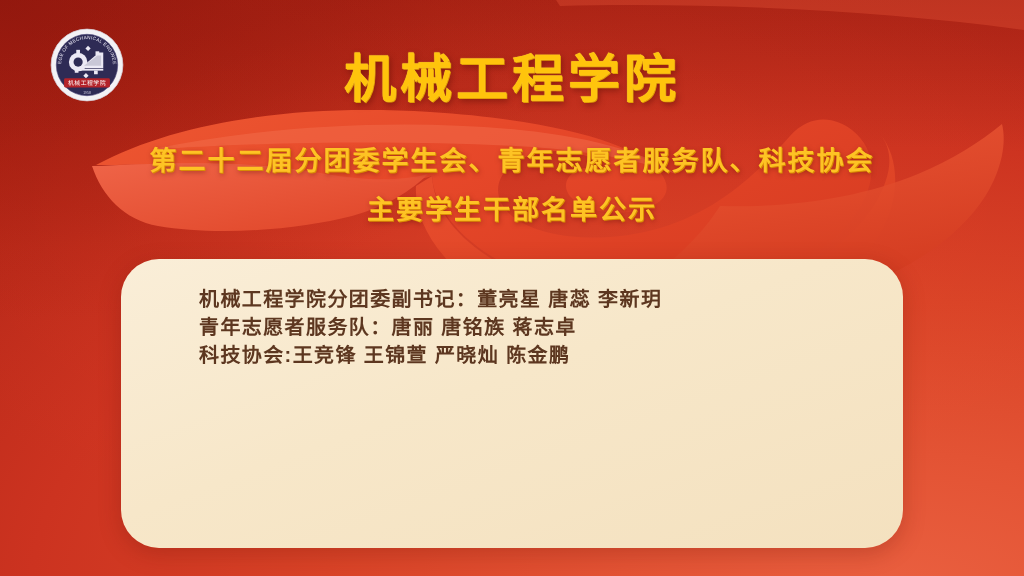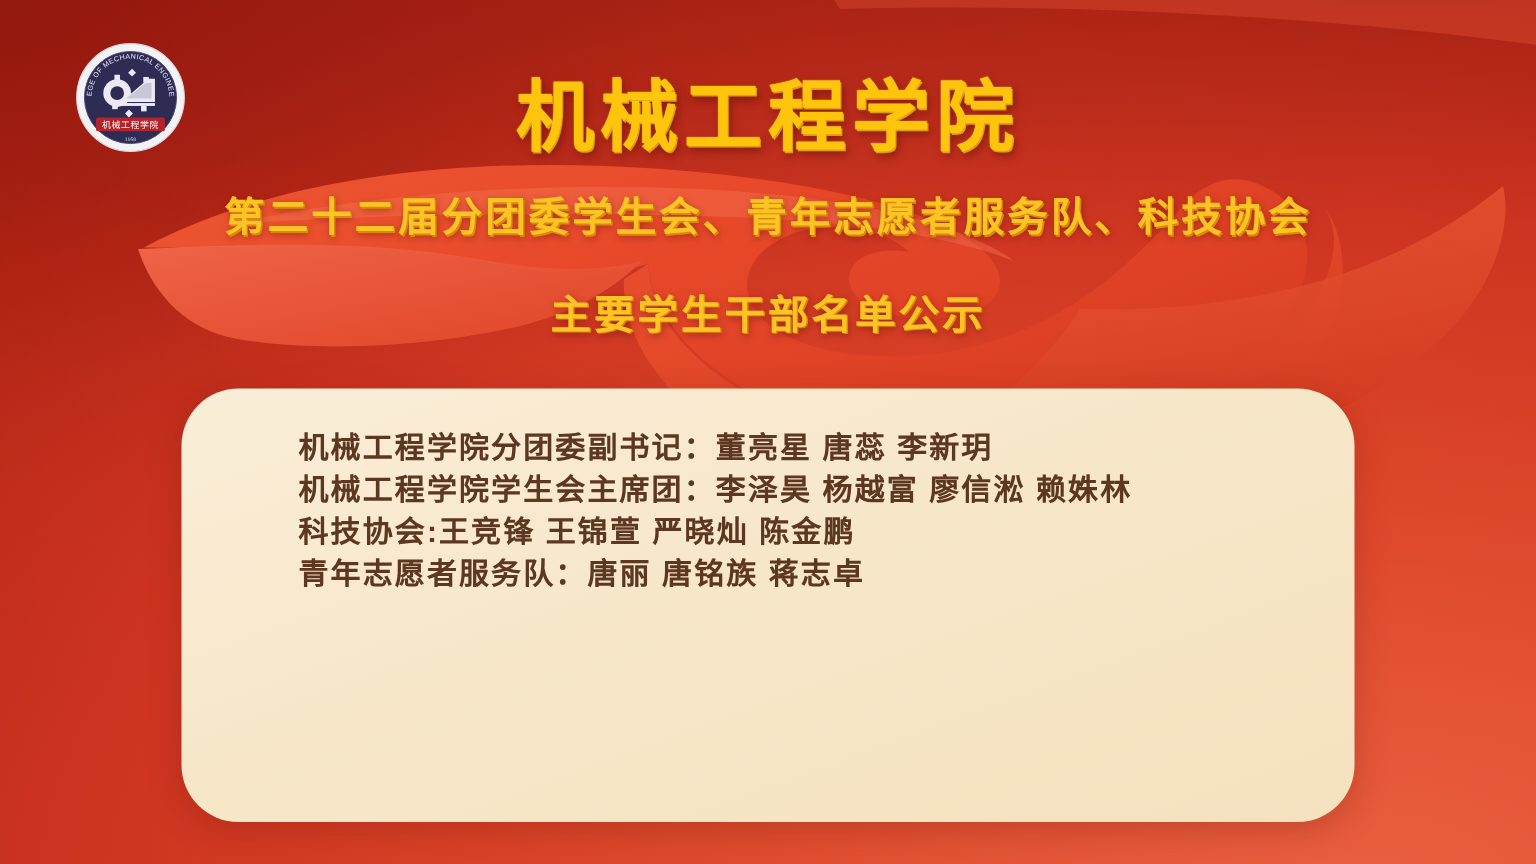--- a/index.html
+++ b/index.html
@@ -81,21 +81,21 @@
     font-size: 27px;
     line-height: 34px;
     font-weight: 700;
     letter-spacing: 2px;
     color: #fec324;
     text-shadow:
       1px 1px 0 #d98c03,
       1px 2px 5px rgba(92,14,6,0.5);
     white-space: nowrap;
   }
-  .sub-title.l1 { top: 128px; }
+  .sub-title.l1 { top: 144px; }
   .sub-title.l2 { top: 193px; text-align: center; }
 
   
   .card {
     position: absolute;
     left: 121px;
     top: 259px;
     width: 782px;
     height: 289px;
     background: linear-gradient(160deg, #faeed8 0%, #f7e7c9 45%, #f4e1bf 100%);
@@ -221,19 +221,18 @@
     <text x="50" y="89.5" text-anchor="middle" font-size="4.6" fill="#cfccdf" font-family="'Liberation Sans',sans-serif">1958</text>
   </svg>
 
   <div class="main-title">机械工程学院</div>
   <div class="sub-title l1">第二十二届分团委学生会、青年志愿者服务队、科技协会</div>
   <div class="sub-title l2">主要学生干部名单公示</div>
 
   <div class="card">
     <div class="card-body">
       <div class="card-line">机械工程学院分团委副书记：董亮星  唐蕊  李新玥</div>
-      <div class="card-line">机械工程学院学生会主席团：李泽昊  杨越富  廖信淞  赖姝林</div>
+      <div class="card-line">青年志愿者服务队：唐丽  唐铭族  蒋志卓</div>
       <div class="card-line">科技协会:王竞锋  王锦萱  严晓灿  陈金鹏</div>
-      <div class="card-line">青年志愿者服务队：唐丽  唐铭族  蒋志卓</div>
     </div>
   </div>
 
 </div>
 
 </body></html>

